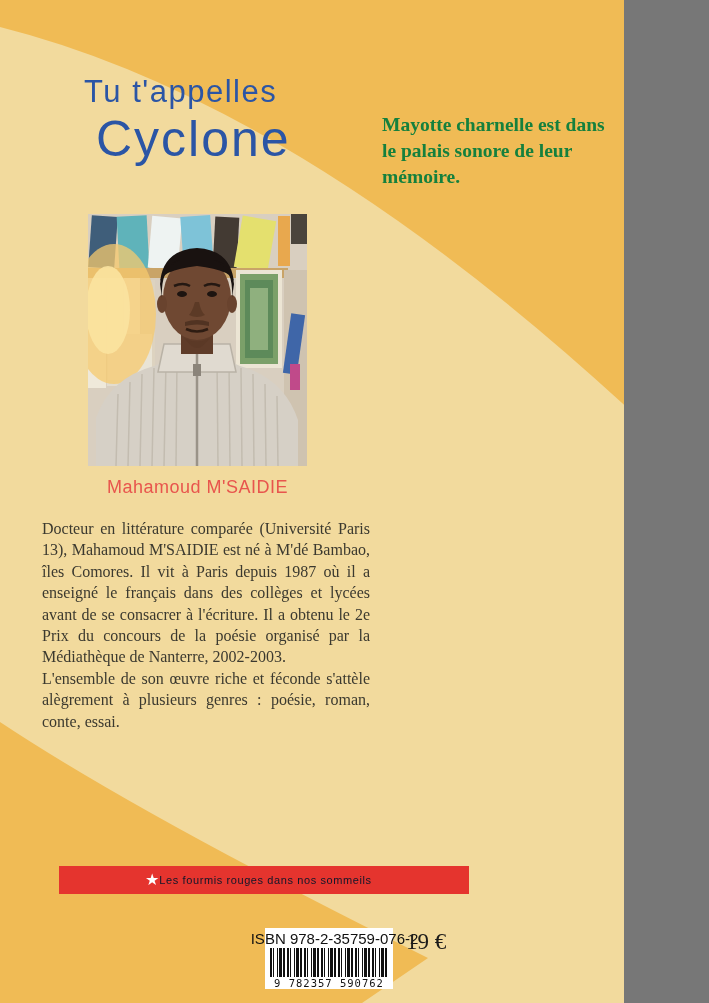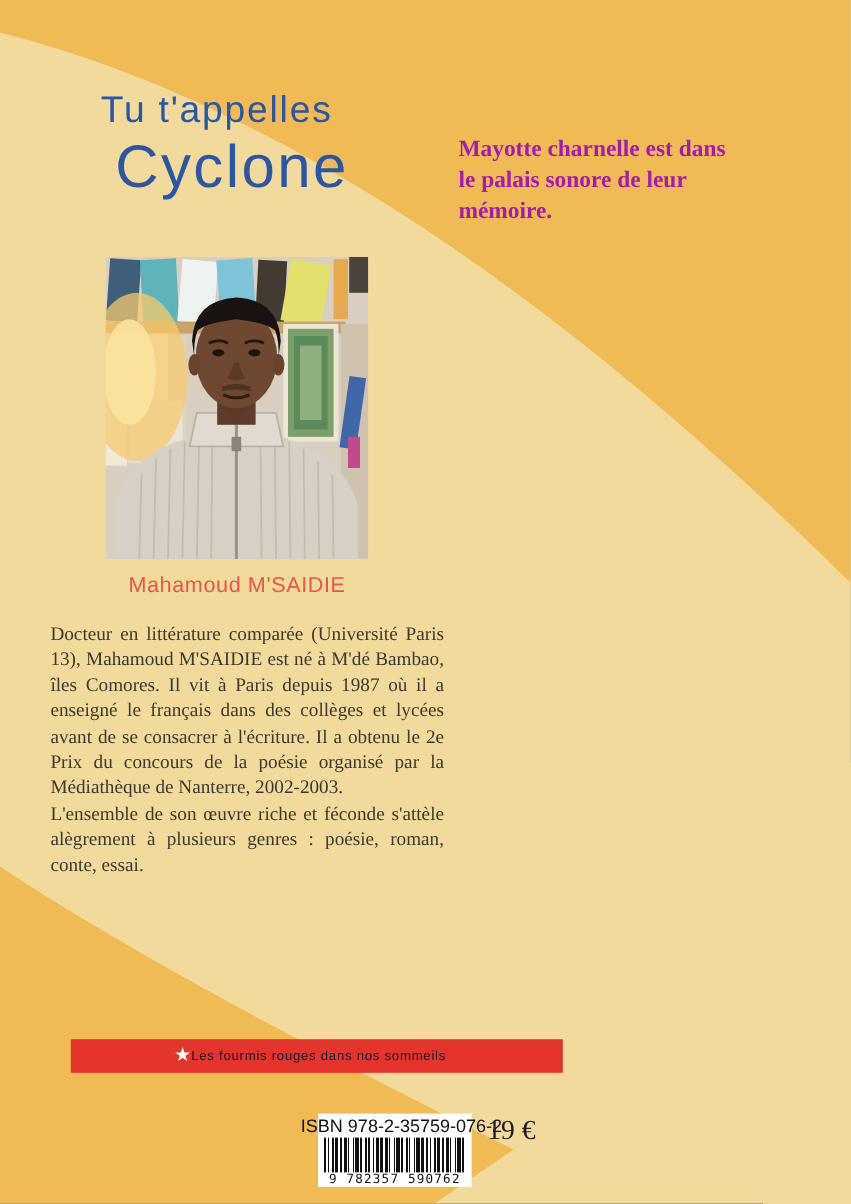--- a/index.html
+++ b/index.html
@@ -1,17 +1,17 @@
 <!DOCTYPE html>
 <html><head>
 <meta charset="utf-8">
 <style>
   html,body { margin:0; padding:0; background:#777; }
   .cover {
-    position:relative; width:709px; height:1003px; overflow:hidden;
+    position:relative; width:624px; height:1003px; overflow:hidden;
     background:#f2da9d;
     font-family:"Liberation Sans", sans-serif;
   }
   .bg-svg { position:absolute; left:0; top:0; width:709px; height:1003px; }
 
   .title-line1 {
     position:absolute; left:84px; top:74px;
     font-size:31px; color:#2b55a5; letter-spacing:1.5px;
   }
   .title-line2 {
@@ -31,21 +31,21 @@
     position:absolute; left:42px; top:518px; width:328px;
     font-family:"Liberation Serif", serif;
     font-size:16px; line-height:21.4px; text-align:justify;
     color:#3b392f; white-space:pre-line;
   }
 
   .quotes {
     position:absolute; left:382px; top:112px; width:304px;
     font-family:"Liberation Serif", serif;
     font-size:19.5px; font-weight:bold; line-height:26px;
-    color:#a21caf;
+    color:#15803d;
   }
   .quotes p { margin:0 0 26px 0; white-space:pre-line; }
 
   .banner {
     position:absolute; left:59px; top:866px; width:410px; height:28px;
     background:#e5342e; display:flex; align-items:center;
   }
   .banner .star { color:#ffffff; font-size:16px; margin-left:86px; line-height:1; }
   .banner .text { color:#0f172a; font-size:11px; letter-spacing:0.6px; }
 

